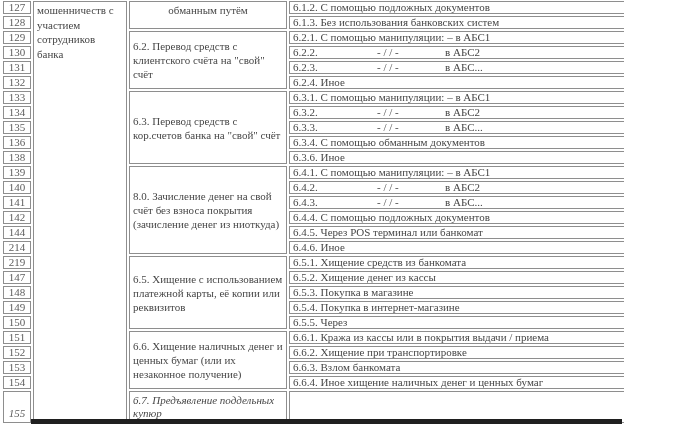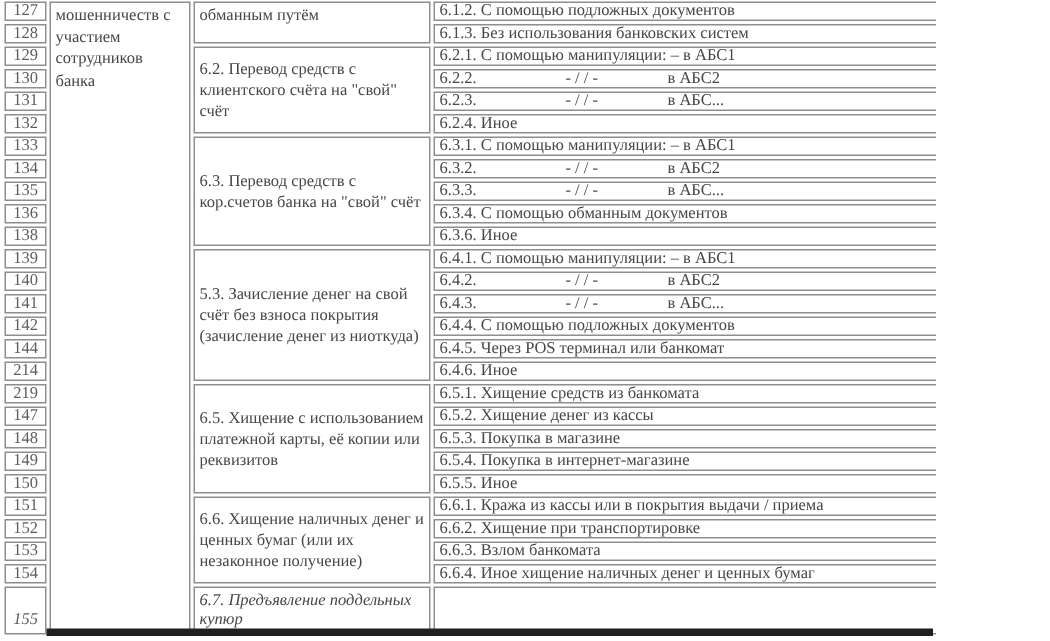--- a/index.html
+++ b/index.html
@@ -12,21 +12,21 @@
     border-collapse:separate;border-spacing:2px;table-layout:fixed;
   }
   td{
     border:1px solid #8e8e8e;background:#ffffff;
     height:11px;padding:0 3px;font-size:11px;line-height:11px;
     vertical-align:middle;overflow:hidden;white-space:nowrap;
   }
   td.num{width:24px;text-align:center;color:#5d5d5d;padding:0 1px;}
   td.col2{width:86px;vertical-align:top;white-space:normal;line-height:14.5px;padding-top:1px;}
   td.col3{width:150px;white-space:normal;line-height:14px;}
-  td.col3.vtop{vertical-align:top;padding-top:1px;}
+  td.col3.vtop{vertical-align:top;padding-top:1px;text-align:center;}
   tr.tall td{height:28px;line-height:13px;font-style:italic;}
   tr.tall td.num{vertical-align:bottom;padding-bottom:2px;margin-left:40px;}
   td.col4 .p0{display:inline-block;width:84px;}
   td.col4 .p1{display:inline-block;width:68px;}
   .bottom-bar{position:absolute;left:31px;right:2px;top:419px;height:5px;background:#1f1f1f;}
 </style>
 </head>
 <body>
 
 <div class="page">
@@ -75,21 +75,21 @@
         <tr>
           <td class="num">136</td>
           <td class="col4">6.3.4. С помощью обманным документов</td>
         </tr>
         <tr>
           <td class="num">138</td>
           <td class="col4">6.3.6. Иное</td>
         </tr>
         <tr>
           <td class="num">139</td>
-          <td class="col3" rowspan="6">5.3. Зачисление денег на свой счёт без взноса покрытия (зачисление денег из ниоткуда)</td>
+          <td class="col3" rowspan="6">8.0. Зачисление денег на свой счёт без взноса покрытия (зачисление денег из ниоткуда)</td>
           <td class="col4">6.4.1. С помощью манипуляции: – в АБС1</td>
         </tr>
         <tr>
           <td class="num">140</td>
           <td class="col4"><span class="p0">6.4.2.</span><span class="p1">- / / -</span><span class="p2">в АБС2</span></td>
         </tr>
         <tr>
           <td class="num">141</td>
           <td class="col4"><span class="p0">6.4.3.</span><span class="p1">- / / -</span><span class="p2">в АБС...</span></td>
         </tr>
@@ -117,21 +117,21 @@
         <tr>
           <td class="num">148</td>
           <td class="col4">6.5.3. Покупка в магазине</td>
         </tr>
         <tr>
           <td class="num">149</td>
           <td class="col4">6.5.4. Покупка в интернет-магазине</td>
         </tr>
         <tr>
           <td class="num">150</td>
-          <td class="col4">6.5.5. Иное</td>
+          <td class="col4">6.5.5. Через</td>
         </tr>
         <tr>
           <td class="num">151</td>
           <td class="col3" rowspan="4">6.6. Хищение наличных денег и ценных бумаг (или их незаконное получение)</td>
           <td class="col4">6.6.1. Кража из кассы или в покрытия выдачи / приема</td>
         </tr>
         <tr>
           <td class="num">152</td>
           <td class="col4">6.6.2. Хищение при транспортировке</td>
         </tr>

